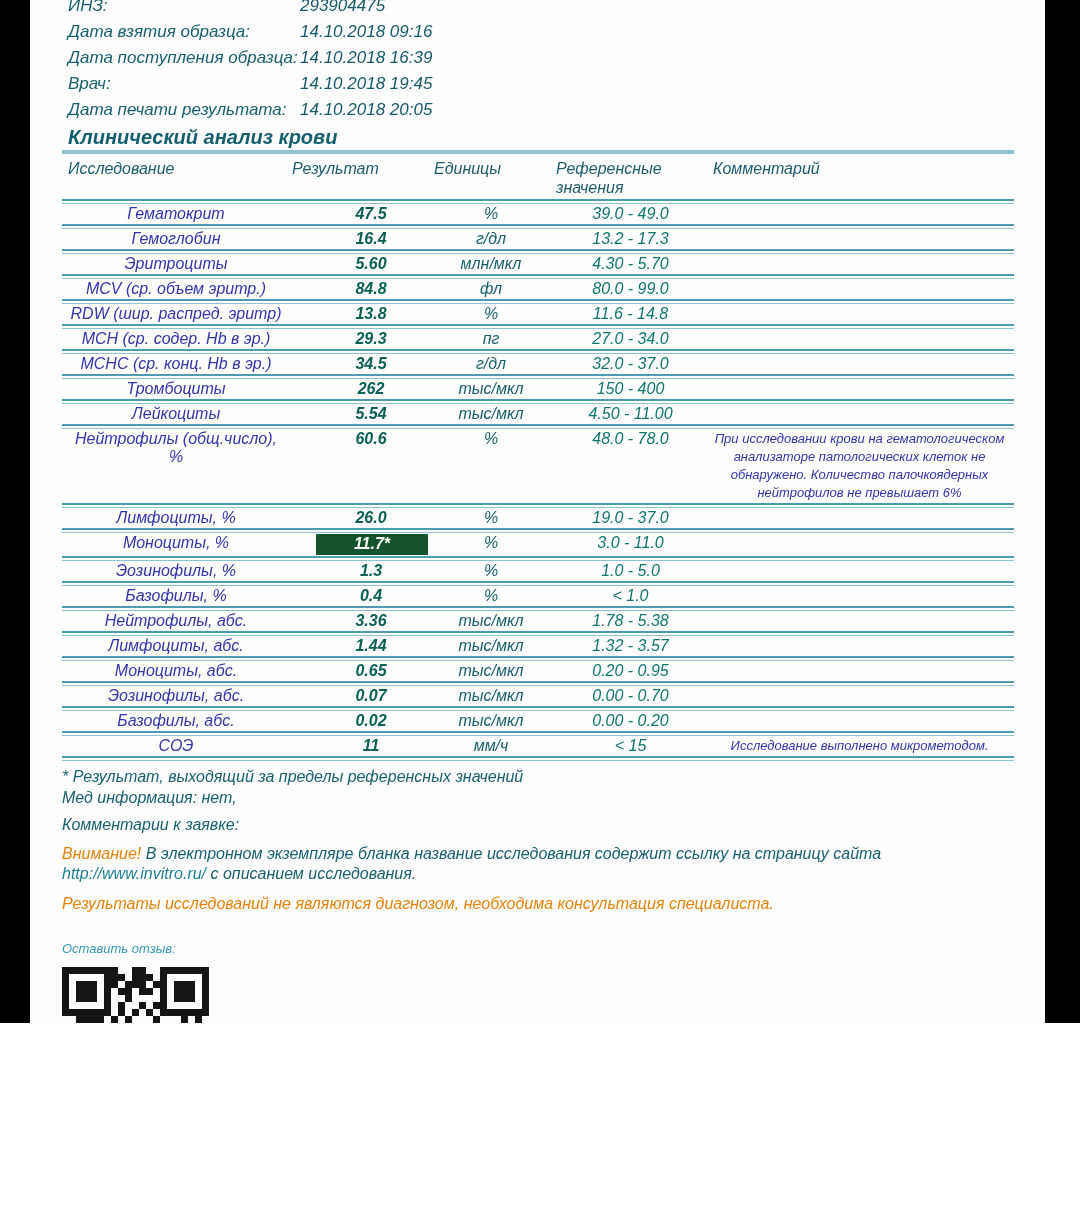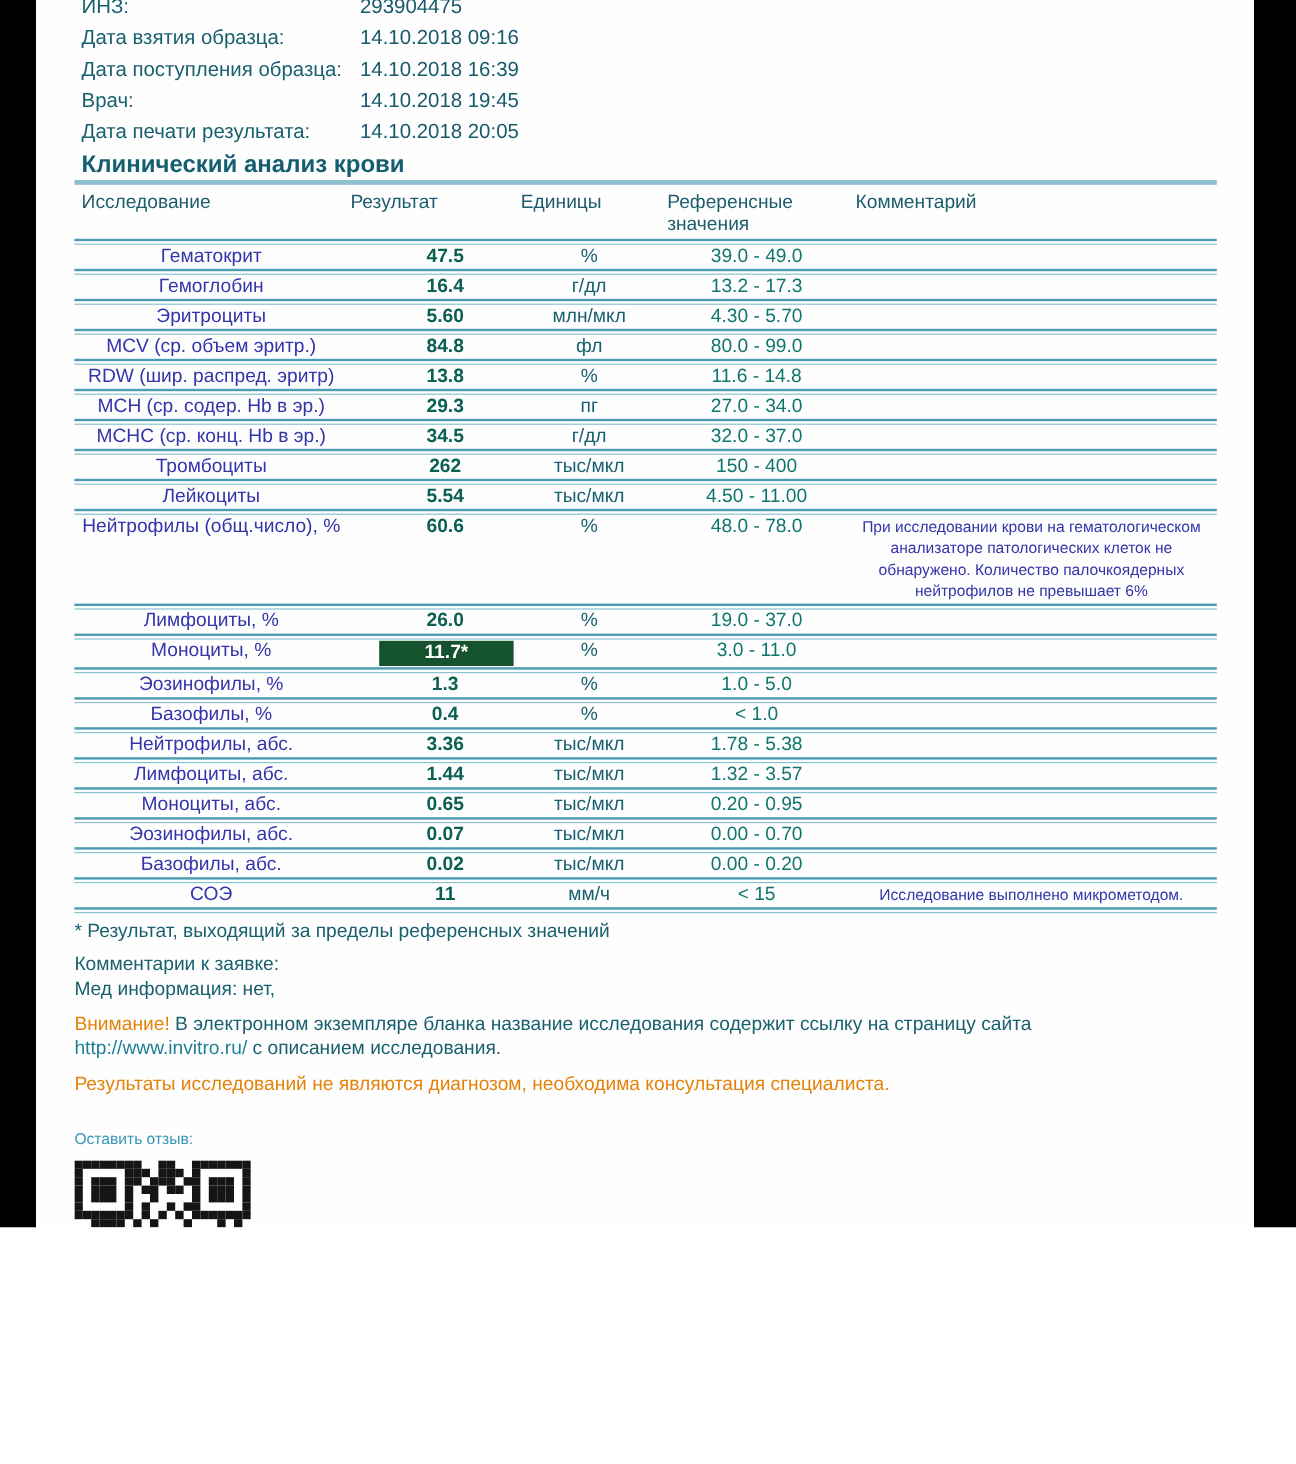--- a/index.html
+++ b/index.html
@@ -1,17 +1,17 @@
 <!DOCTYPE html>
 <html><head>
 <meta charset="utf-8">
 <style>
   html,body{margin:0;padding:0;background:#ffffff;}
   .page{position:relative;width:1080px;height:1023px;background:#fefefe;overflow:hidden;
-        font-family:"Liberation Sans","DejaVu Sans",sans-serif;}
+        font-family:"Liberation Sans","DejaVu Sans",sans-serif;font-style:italic;}
   
   .bar{position:absolute;background:#000;}
   .bar-left{left:0;top:0;width:30px;height:1220px;}
   .bar-right{left:1045px;top:0;width:35px;height:1220px;}
   .bar-bottom{left:0;top:1211px;width:1012px;height:9px;}
 
   
   .kv{position:absolute;left:68px;top:-7px;display:grid;grid-template-columns:232px auto;
       font-size:17px;line-height:26px;color:#19606f;}
   .kv .val{color:#16596a;}
@@ -259,22 +259,22 @@
     <div class="c name">СОЭ</div>
     <div class="c result">11</div>
     <div class="c units">мм/ч</div>
     <div class="c ref">&lt; 15</div>
     <div class="c comment">Исследование выполнено микрометодом.</div>
   </div>
         <div class="sep"></div>
       </div>
 
     <div class="note note-asterisk">* Результат, выходящий за пределы референсных значений</div>
+    <div class="note note-med">Мед информация: нет,</div>
     <div class="note note-comments">Комментарии к заявке:</div>
-    <div class="note note-med">Мед информация: нет,</div>
 
     <div class="note note-attention">
       <span class="orange">Внимание!</span><span> В электронном экземпляре бланка название исследования содержит ссылку на страницу сайта </span><a href="#" class="att-link">http://www.invitro.ru/</a><span> с описанием исследования.</span>
     </div>
 
     <div class="note note-disclaimer">Результаты исследований не являются диагнозом, необходима консультация специалиста.</div>
 
     <div class="feedback-label">Оставить отзыв:</div>
     <div class="qr-wrap"><svg width="147" height="147" xmlns="http://www.w3.org/2000/svg">
           <rect x="0" y="0" width="7" height="7" fill="#151515"></rect>

